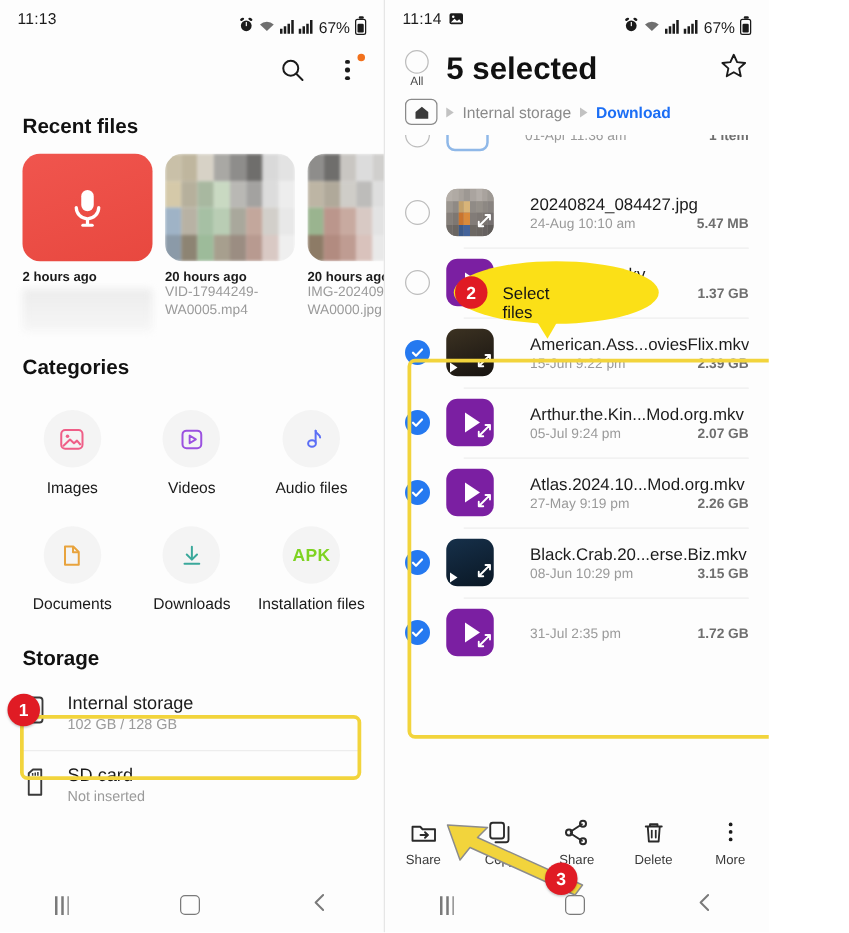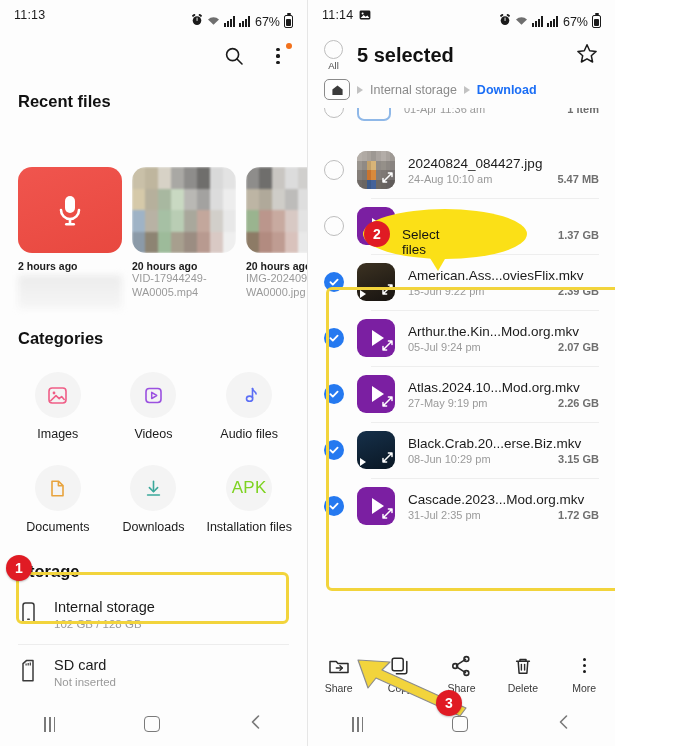--- a/index.html
+++ b/index.html
@@ -39,35 +39,35 @@
   
   .l-header { height: 52px; display: flex; align-items: center; justify-content: flex-end; padding: 0 16px; gap: 18px; }
   .icon-btn { width: 26px; height: 26px; display: flex; align-items: center; justify-content: center; position: relative; }
   .kebab { display: flex; flex-direction: column; gap: 3px; align-items: center; }
   .kebab span { width: 3.2px; height: 3.2px; background: #1b1b1b; border-radius: 50%; display: block; }
   .kebab-dot { position: absolute; top: 0px; right: -1px; width: 6px; height: 6px; border-radius: 50%; background: #f2711c; }
 
   .sec-title { font-size: 16.5px; font-weight: bold; color: #111; padding: 10px 18px 12px; }
 
   .recent-row { display: flex; gap: 10px; padding: 0 0 0 18px; }
-  .rec { width: 104px; flex: 0 0 auto; margin-top: 44px; }
+  .rec { width: 104px; flex: 0 0 auto; }
   .rec-thumb { width: 104px; height: 86px; border-radius: 14px; overflow: hidden; position: relative; }
   .rec-thumb.mic { background: linear-gradient(160deg,#f0554e,#e8483f); display:flex; align-items:center; justify-content:center; }
   .rec-time { font-size: 10.5px; font-weight: bold; color: #1b1b1b; margin-top: 7px; }
   .rec-name { font-size: 11px; color: #9a9a9a; line-height: 1.25; }
   .blur-block { margin-top: 3px; height: 34px; background: linear-gradient(180deg,#ececec,#f6f6f6); filter: blur(3px); border-radius: 3px; }
 
   .mosaic { width:100%; height:100%; display:grid; grid-template-columns: repeat(8,1fr); grid-template-rows: repeat(4,1fr); filter: blur(1.2px); }
   .mosaic span { display:block; }
 
   .cats { display: grid; grid-template-columns: repeat(3, 1fr); row-gap: 4px; padding: 4px 10px 10px; }
   .cat { display: flex; flex-direction: column; align-items: center; gap: 9px; padding: 8px 0 12px; }
   .cat-ico { width: 46px; height: 46px; border-radius: 50%; background: #f4f4f4; display: flex; align-items: center; justify-content: center; }
   .cat-lbl { font-size: 12.5px; color: #1b1b1b; }
-  .apk-txt { font-size: 17px; font-weight: normal; color: #7ed321; letter-spacing: .3px; }
+  .apk-txt { font-size: 14px; font-weight: bold; color: #7ed321; letter-spacing: .3px; }
 
   .divider { height: 1px; background: #ededed; margin: 2px 18px 0; }
 
   .store-item { display: flex; align-items: center; gap: 16px; padding: 12px 18px; }
   .store-txt .t { font-size: 14.5px; color: #1b1b1b; }
   .store-txt .s { font-size: 11.5px; color: #9a9a9a; margin-top: 3px; }
 
   .hl-box { position: absolute; border: 3px solid #f2d43c; border-radius: 6px; pointer-events: none; }
   .badge {
     position: absolute; width: 26px; height: 26px; border-radius: 50%;
@@ -79,21 +79,21 @@
   .navbar { position: absolute; left: 0; bottom: 0; width: 100%; height: 44px; display: flex; align-items: center; justify-content: space-around; }
   .nav-recent { display: flex; gap: 3px; }
   .nav-recent i { width: 1.7px; height: 15px; background: #7a7a7a; display: block; }
   .nav-home { width: 16px; height: 16px; border: 1.7px solid #7a7a7a; border-radius: 4px; }
 
   
   .r-header { display: flex; align-items: center; padding: 10px 16px 4px; gap: 14px; }
   .all-wrap { display: flex; flex-direction: column; align-items: center; gap: 1px; }
   .circle-o { width: 19px; height: 19px; border-radius: 50%; border: 1.6px solid #bdbdbd; }
   .all-lbl { font-size: 9.5px; color: #4a4a4a; }
-  .sel-title { font-size: 20px; font-weight: bold; color: #111; }
+  .sel-title { font-size: 25px; font-weight: bold; color: #111; }
   .star { margin-left: auto; }
 
   .crumbs { display: flex; align-items: center; gap: 7px; padding: 4px 16px 8px; }
   .home-chip { width: 26px; height: 21px; border: 1.4px solid #8a8a8a; border-radius: 5px; display: flex; align-items: center; justify-content: center; }
   .tri { width: 0; height: 0; border-left: 6px solid #c2c2c2; border-top: 4.5px solid transparent; border-bottom: 4.5px solid transparent; }
   .crumb { font-size: 12.5px; color: #8a8a8a; }
   .crumb.active { color: #1b6ef5; font-weight: bold; }
 
   .filelist { position: relative; }
   .frow { display: flex; align-items: center; gap: 13px; padding: 9px 16px; position: relative; }
@@ -101,21 +101,21 @@
   .chk { width: 20px; height: 20px; border-radius: 50%; border: 1.6px solid #bdbdbd; flex: 0 0 auto; }
   .chk.on { border: none; background: #2579f0; display: flex; align-items: center; justify-content: center; }
   .thumb { width: 38px; height: 38px; border-radius: 9px; flex: 0 0 auto; position: relative; overflow: hidden; }
   .thumb.vid { background: #7b1fa2; display: flex; align-items: center; justify-content: center; }
   .thumb.dark1 { background: linear-gradient(160deg,#3c3222,#171310); }
   .thumb.dark2 { background: linear-gradient(160deg,#16304a,#0a1724); }
   .thumb.photo { background: linear-gradient(150deg,#b9b2aa,#8c8580); }
   .play-tri { width:0;height:0;border-left:12px solid #fff;border-top:8px solid transparent;border-bottom:8px solid transparent;margin-left:4px; }
   .mini-play { position:absolute; left:3px; bottom:3px; width:0;height:0;border-left:6px solid #fff;border-top:4px solid transparent;border-bottom:4px solid transparent; }
   .expand { position: absolute; right: 1px; bottom: 1px; }
-  .fmeta { flex: 1; min-width: 0; }
+  .fmeta { flex: 1; min-width: 0; margin-left: 16px; }
   .fname { font-size: 13.5px; color: #1b1b1b; white-space: nowrap; overflow: hidden; }
   .fsub { display: flex; align-items: baseline; margin-top: 2px; }
   .fdate { font-size: 11px; color: #9a9a9a; }
   .fsize { font-size: 11px; color: #6f6f6f; font-weight: bold; margin-left: auto; }
   .folder-ico { width: 34px; height: 26px; border: 2px solid #8fb8e8; border-radius: 0 0 7px 7px; }
 
   .clip-top { height: 34px; overflow: hidden; position: relative; }
 
   .callout { position: absolute; z-index: 25; }
   .bubble { background: #fbe017; border-radius: 50%; display: flex; align-items: center; justify-content: center; }
@@ -643,21 +643,20 @@
         </div>
         <div class="thumb vid">
           <div class="play-tri"></div>
           <span class="expand">
             <svg width="13" height="13" viewBox="0 0 13 13">
                 <path d="M2 11 11 2M2 11V7.4M2 11h3.6M11 2v3.6M11 2H7.4" fill="none" stroke="#fff" stroke-width="1.5" stroke-linecap="round"></path>
               </svg>
           </span>
         </div>
         <div class="fmeta">
-          <div class="fname">Cascade.2023...Mod.org.mkv</div>
           <div class="fsub">
             <span class="fdate">31-Jul 2:35 pm</span>
             <span class="fsize">1.72 GB</span>
           </div>
         </div>
       </div>
 
     </div>
 
     <div class="hl-box" style="left:18px; top:287px; width:304px; height:304px;"></div>

